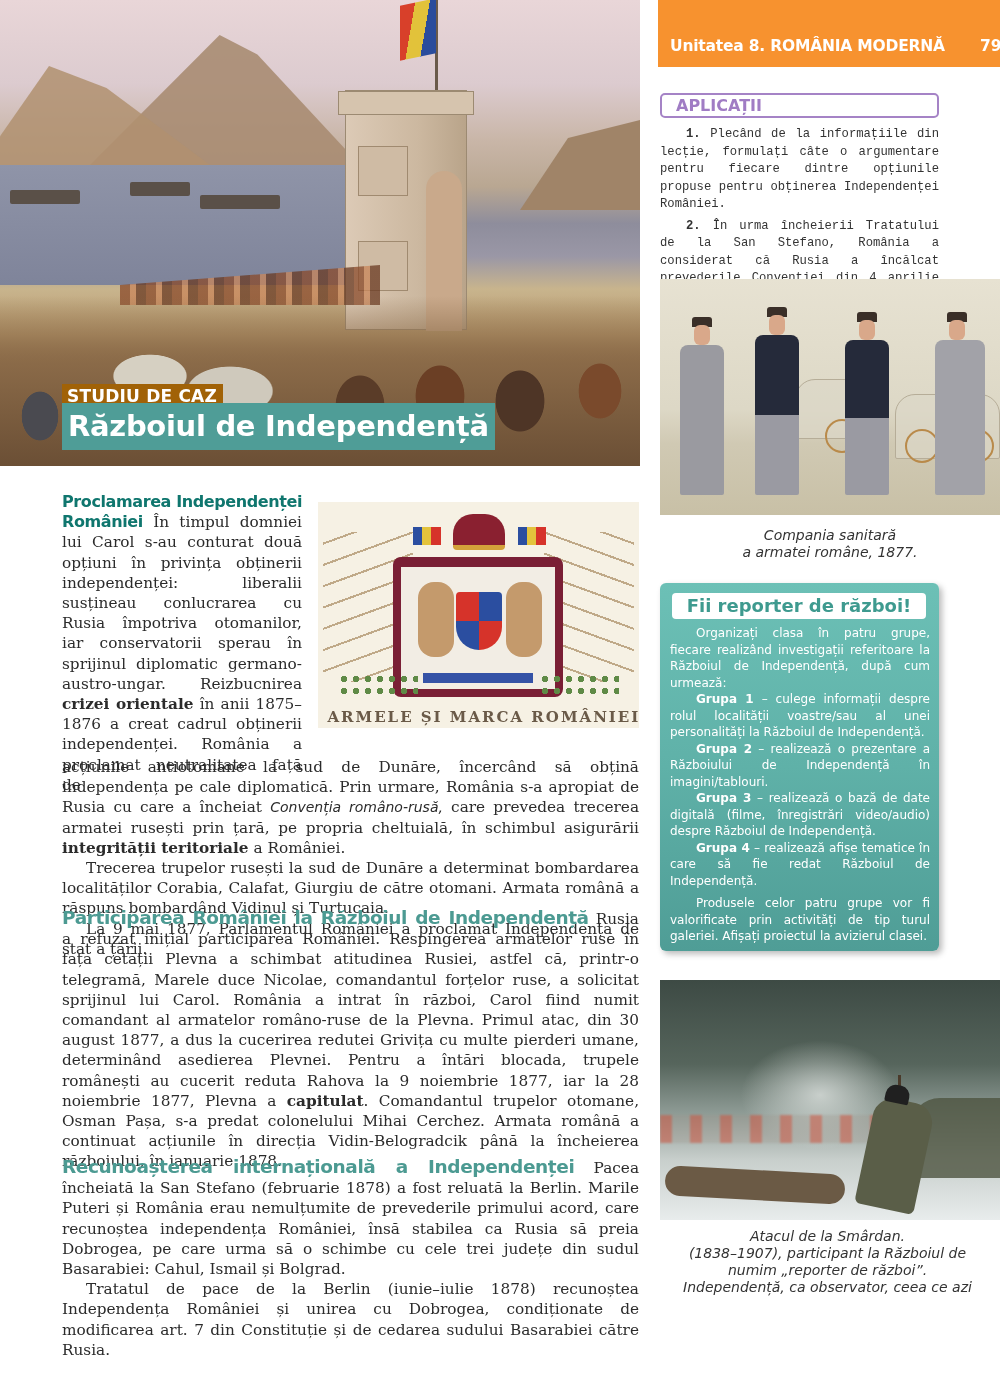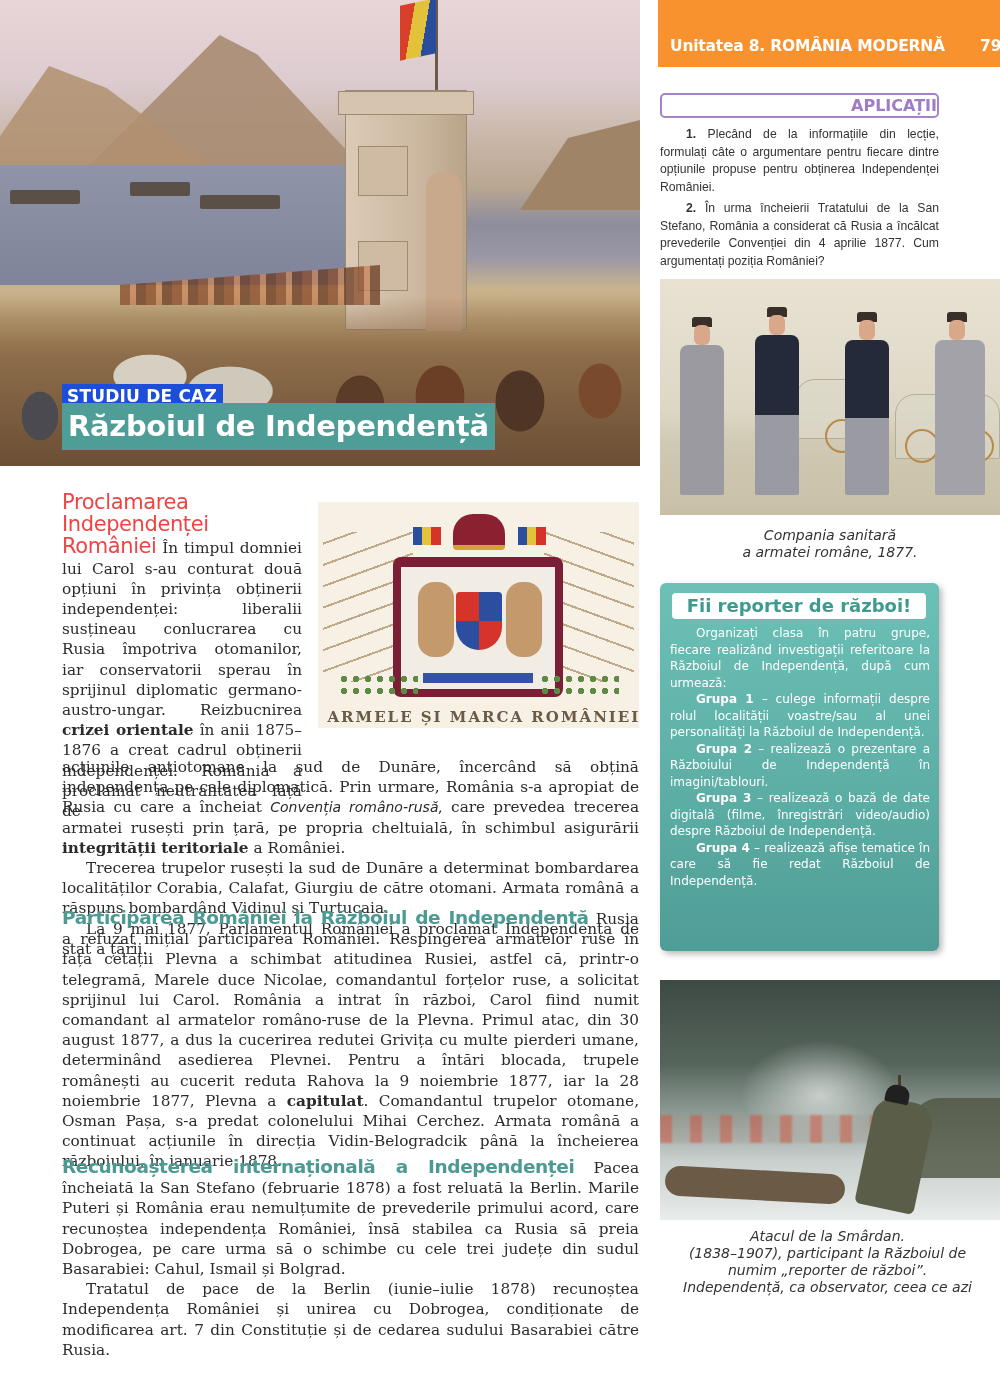--- a/index.html
+++ b/index.html
@@ -41,47 +41,47 @@
         radial-gradient(ellipse 40px 50px at 440px 100px, #6b3f25 60%, transparent 62%),
         radial-gradient(ellipse 40px 50px at 520px 105px, #4e3526 60%, transparent 62%),
         radial-gradient(ellipse 35px 45px at 600px 95px, #7a4a2c 60%, transparent 62%),
         linear-gradient(180deg, rgba(120,90,60,0) 0%, #8a6a48 40%, #6b4f35 100%);
     }
     .hero .riders { position: absolute; left: 120px; top: 255px; width: 260px; height: 50px;
       background: repeating-linear-gradient(90deg, #8a4a2a 0 10px, #c9865a 10px 16px, #6a3a22 16px 26px);
       opacity: .75; clip-path: polygon(0 60%, 100% 20%, 100% 100%, 0 100%); }
 
     .case-label {
-      position: absolute; left: 62px; top: 384px; background: #1d4ed8; color: #fff;
+      position: absolute; left: 62px; top: 384px; background: #a16207; color: #fff;
       font-family: "DejaVu Sans", sans-serif; font-weight: bold; font-size: 17px; letter-spacing: .2px;
       padding: 1px 6px 0 5px; height: 22px; line-height: 22px;
     }
     .case-title {
       position: absolute; left: 62px; top: 403px; background: #4f9d97; color: #fff;
       font-family: "DejaVu Sans", sans-serif; font-weight: bold; font-size: 29px; letter-spacing: -.3px;
       padding: 0 6px; height: 47px; line-height: 46px;
     }
 
     
     .unit-header {
       position: absolute; left: 658px; top: 0; width: 342px; height: 67px; background: #f7922f;
       color: #fff; font-family: "DejaVu Sans", sans-serif; font-weight: bold; font-size: 15.5px;
     }
     .unit-header .unit-title { position: absolute; left: 12px; top: 37px; letter-spacing: -.2px; }
     .unit-header .page-num { position: absolute; left: 283px; top: 37px; padding-left: 39px; }
 
     
     .aplicatii-box {
       position: absolute; left: 660px; top: 93px; width: 279px; height: 25px;
-      border: 2px solid #a583c6; border-radius: 5px; text-align: right;
-      color: #a07cc4; font-family: "DejaVu Sans", sans-serif; font-weight: bold; font-size: 16px; line-height: 22px;
+      border: 2px solid #a583c6; border-radius: 5px; text-align: left;
+      color: #a07cc4; font-family: "DejaVu Sans", sans-serif; font-weight: bold; font-size: 16px; line-height: 22px; padding-left: 14px;
     }
     .aplicatii-text {
       position: absolute; left: 660px; top: 126px; width: 279px;
-      font-family: Liberation Sans, sans-serif; font-size: 12.2px; line-height: 17.5px; color: #333;
+      font-family: Liberation Mono, monospace; font-size: 12.2px; line-height: 17.5px; color: #333;
       text-align: justify;
     }
     .aplicatii-text p { text-indent: 26px; margin-bottom: 4px; }
     .aplicatii-text b { font-weight: bold; }
 
     
     .soldiers-img {
       position: absolute; left: 660px; top: 279px; width: 340px; height: 236px; overflow: hidden;
       background: linear-gradient(180deg, #e7e2d2 0%, #ddd8c6 55%, #d0c9b3 70%, #c8c0a6 100%);
     }
@@ -143,21 +143,21 @@
     .coat-img .coat-caption { position: absolute; left: 9px; width: 100%; top: 206px; text-align: center;
       font-family: "DejaVu Serif", serif; font-size: 15px; letter-spacing: 2px; color: #6a5a48; font-weight: bold; }
 
     .section { position: absolute; left: 62px; width: 577px; font-size: 15.3px; line-height: 20.2px; text-align: justify; color: #2b2b2b; }
     .section .h { font-family: "DejaVu Sans", sans-serif; font-weight: bold; color: #4c9a92; font-size: 18.5px; letter-spacing: -.4px; }
     .section p { text-indent: 0; }
     .section p.ind { text-indent: 24px; }
     .section b { font-weight: bold; }
     .section i { font-style: italic; font-family: "DejaVu Sans", sans-serif; font-size: 14px; }
     .narrow { position: absolute; left: 62px; top: 492px; width: 240px; font-size: 15.3px; line-height: 20.2px; text-align: justify; color: #2b2b2b; }
-    .narrow .h { font-family: "DejaVu Sans", sans-serif; font-weight: normal; color: #ef4444; font-size: 21px; letter-spacing: -.4px; }
+    .narrow .h { font-family: "DejaVu Sans", sans-serif; font-weight: bold; color: #0f766e; font-size: 16px; letter-spacing: -.4px; }
     .narrow b { font-weight: bold; }
   </style>
 </head>
 <body>
 
 <div class="hero">
   <div class="mountain2"></div>
   <div class="mountain1"></div>
   <div class="water"></div>
   <div class="ship" style="left:10px;top:190px;width:70px;"></div>
@@ -217,20 +217,21 @@
 </div>
 
 <div class="reporter-box">
   <div class="reporter-title">Fii reporter de război!</div>
   <div class="reporter-body">
     <p>Organizați clasa în patru grupe, fiecare realizând investigații referitoare la Războiul de Independență, după cum urmează:</p>
     <p><b>Grupa 1</b><span> – culege informații despre rolul localității voastre/sau al unei personalități la Războiul de Independență.</span></p>
     <p><b>Grupa 2</b><span> – realizează o prezentare a Războiului de Independență în imagini/tablouri.</span></p>
     <p><b>Grupa 3</b><span> – realizează o bază de date digitală (filme, înregistrări video/audio) despre Războiul de Independență.</span></p>
     <p><b>Grupa 4</b><span> – realizează afișe tematice în care să fie redat Războiul de Independență.</span></p>
+    <p class="gap">Produsele celor patru grupe vor fi valorificate prin activități de tip turul galeriei. Afișați proiectul la avizierul clasei.</p>
   </div>
 </div>
 
 <div class="battle-img">
   <div class="smoke"></div>
   <div class="redline"></div>
   <div class="others"></div>
   <div class="rifle"></div>
   <div class="charger"></div>
   <div class="fallen"></div>

